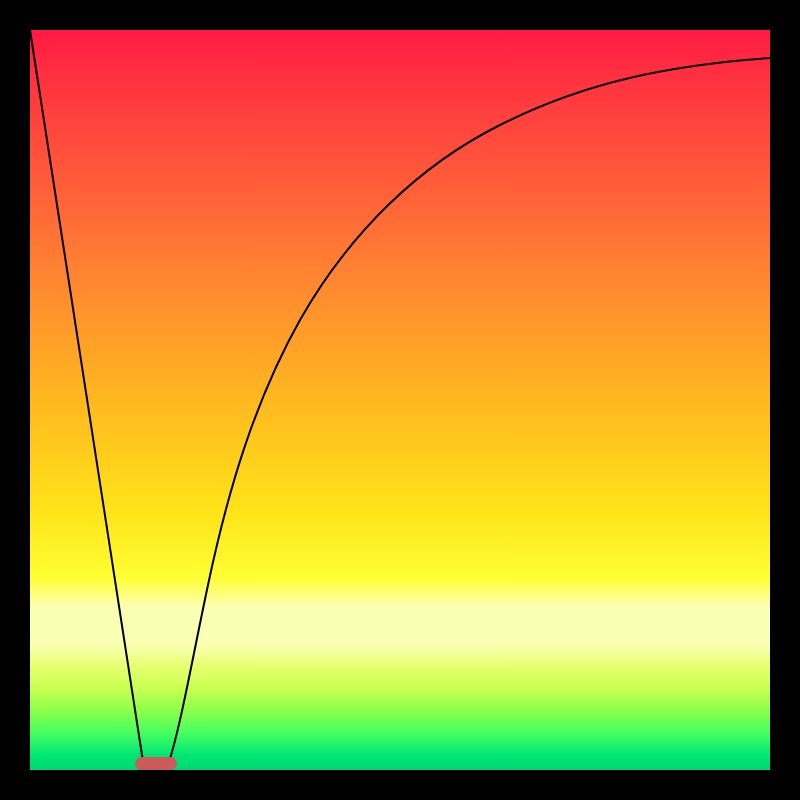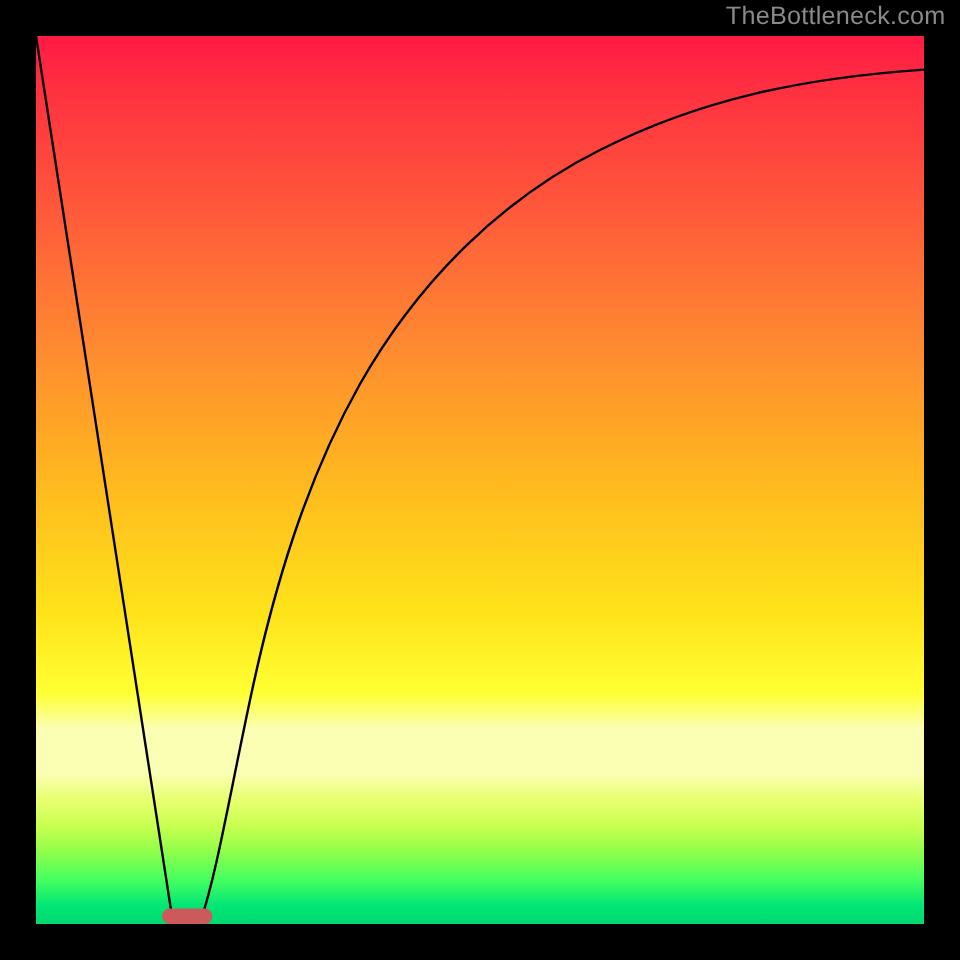--- a/index.html
+++ b/index.html
@@ -83,14 +83,13 @@
       <path d="M 137 738
                C 150 700, 160 640, 178 555
                C 198 460, 225 370, 270 290
                C 320 202, 390 135, 470 95
                C 555 52, 640 35, 740 28"></path>
 
       <rect class="marker" x="105" y="727" width="42" height="13" rx="6.5" ry="6.5"></rect>
     </svg>
   </div>
 
-  <div class="watermark">TheBottleneck.com</div>
 </div>
 
 </body></html>

